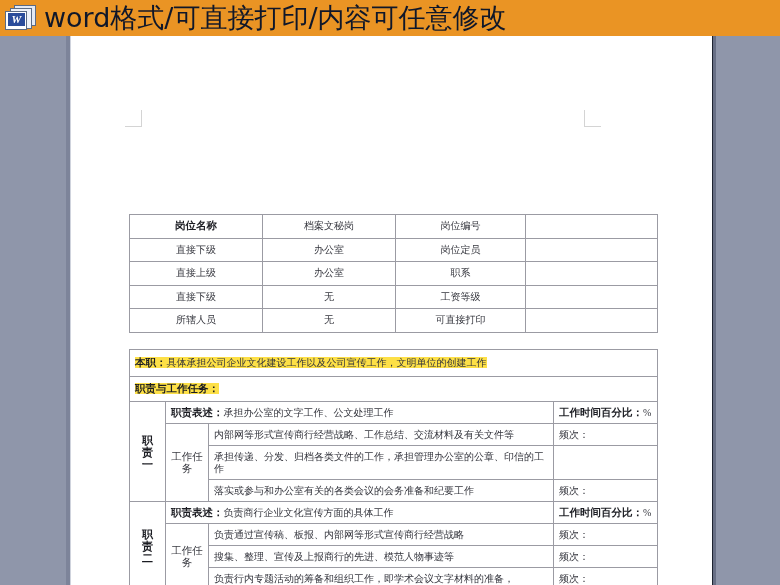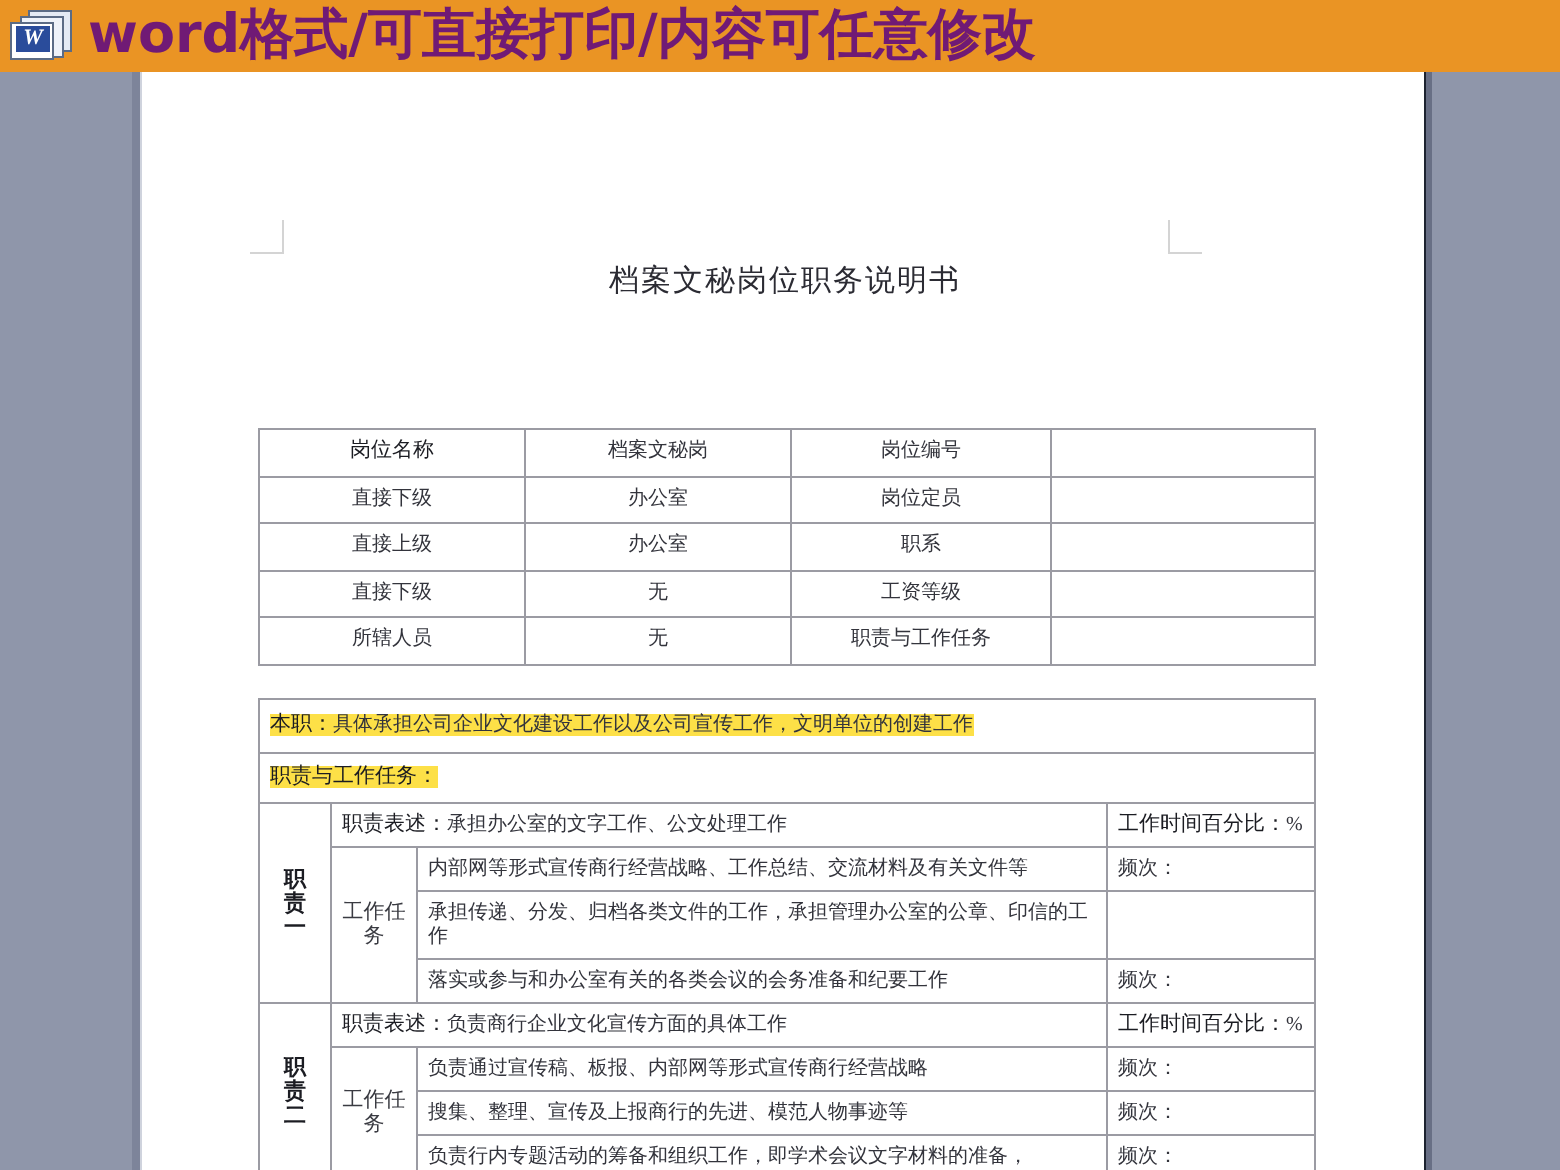--- a/index.html
+++ b/index.html
@@ -30,24 +30,24 @@
   .banner-icon .sheetB{left:6px;top:5px;width:20px;height:19px;background:#eef2f9;}
   .banner-icon .sheetA{left:1px;top:8px;width:20px;height:17px;background:#ffffff;}
   .banner-icon .wbox{
     position:absolute;left:2px;top:1px;width:17px;height:13px;
     background:#2a4c9b;color:#fff;font-family:"Liberation Serif",serif;
     font-weight:bold;font-style:italic;font-size:11px;line-height:13px;
     text-align:center;
   }
   .banner-text{
     font-family:"DejaVu Sans","Liberation Sans",sans-serif;
-    font-weight:bold;
+    font-weight:normal;
     font-size:27px;
     line-height:30px;
-    color:#701a75;
+    color:#0f172a;
     letter-spacing:0px;
     white-space:nowrap;
   }
 
   
   .page{
     position:absolute;left:70px;top:36px;width:643px;height:549px;
     background:#ffffff;
     box-sizing:border-box;
     border-left:1px solid #cfd3dd;
@@ -84,21 +84,21 @@
     color:#33343c;
   }
   .tbl td{
     border:1px solid #9b9ba3;
     padding:0 5px;
     vertical-align:middle;
     line-height:12px;
     font-family:"Liberation Serif","DejaVu Serif",serif;
   }
   .c{text-align:center;}
-  .b{font-weight:normal;color:#1b1c22;font-size:10.5px;margin-top:36px;}
+  .b{font-weight:bold;color:#1b1c22;font-size:10.5px;margin-top:36px;}
   .hl{background:#fde047;}
   .pad-l{padding-left:6px;}
   .vlabel{
     text-align:center;font-weight:bold;color:#1b1c22;font-size:11px;
     line-height:13px;
   }
   .tasklabel{text-align:center;font-size:10.5px;color:#3a3b42;line-height:13px;}
   .nowrap{white-space:nowrap;}
 
   .tbl-info{top:178px;}
@@ -130,21 +130,20 @@
 
     <div class="crop" style="left:54px;top:74px;">
         <i class="v"></i>
         <i class="h"></i>
       </div>
     <div class="crop right" style="left:513px;top:74px;">
         <i class="v"></i>
         <i class="h"></i>
       </div>
 
-    <div class="doc-title">档案文秘岗位职务说明书</div>
 
     <table class="tbl tbl-info">
       <colgroup>
         <col style="width:133px">
           <col style="width:133px">
           <col style="width:130px">
           <col style="width:132px">
       </colgroup>
       <tbody>
         <tr>
@@ -167,21 +166,21 @@
         </tr>
         <tr>
           <td class="c">直接下级</td>
           <td class="c">无</td>
           <td class="c">工资等级</td>
           <td class="c"></td>
         </tr>
         <tr>
           <td class="c">所辖人员</td>
           <td class="c">无</td>
-          <td class="c">职责与工作任务</td>
+          <td class="c">可直接打印</td>
           <td class="c"></td>
         </tr>
       </tbody>
     </table>
 
     <table class="tbl tbl-duty">
       <colgroup>
         <col style="width:36px">
           <col style="width:43px">
           <col style="width:345px">

